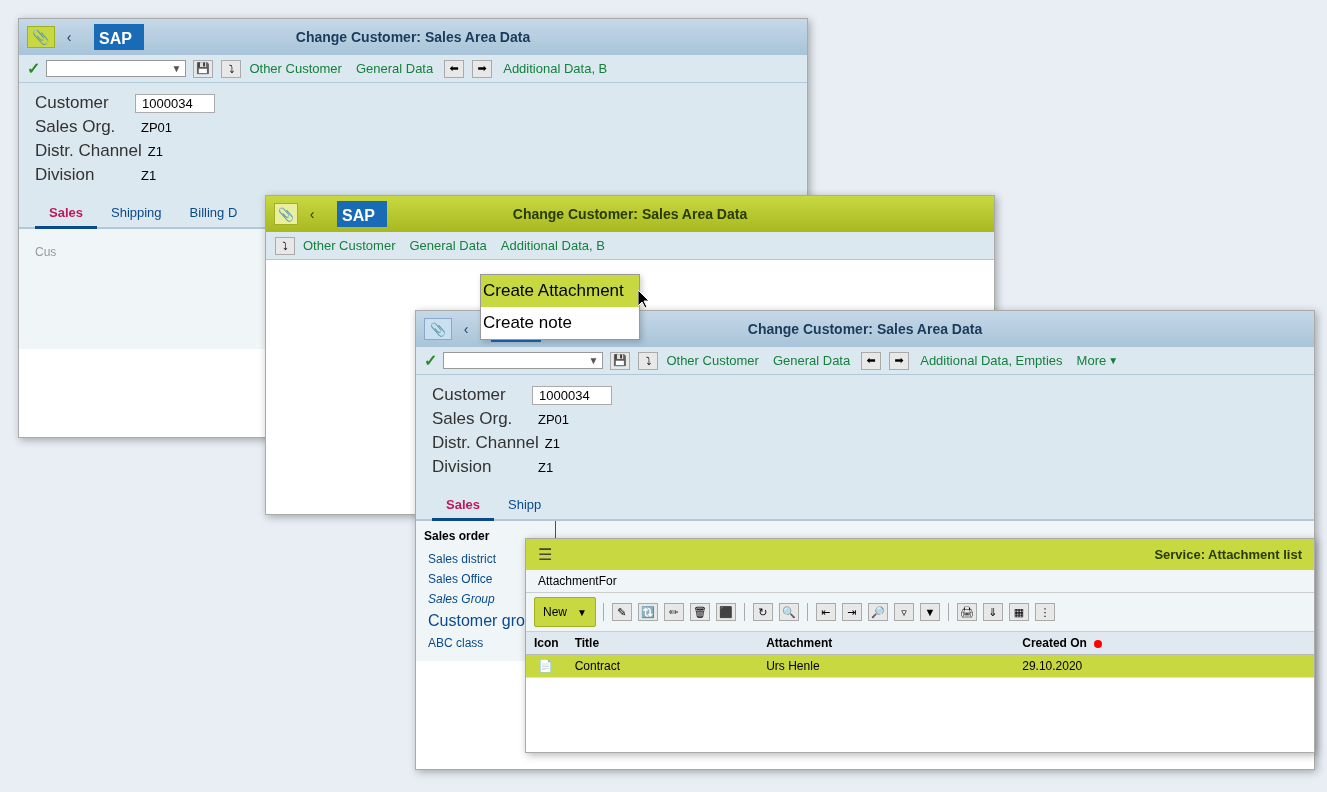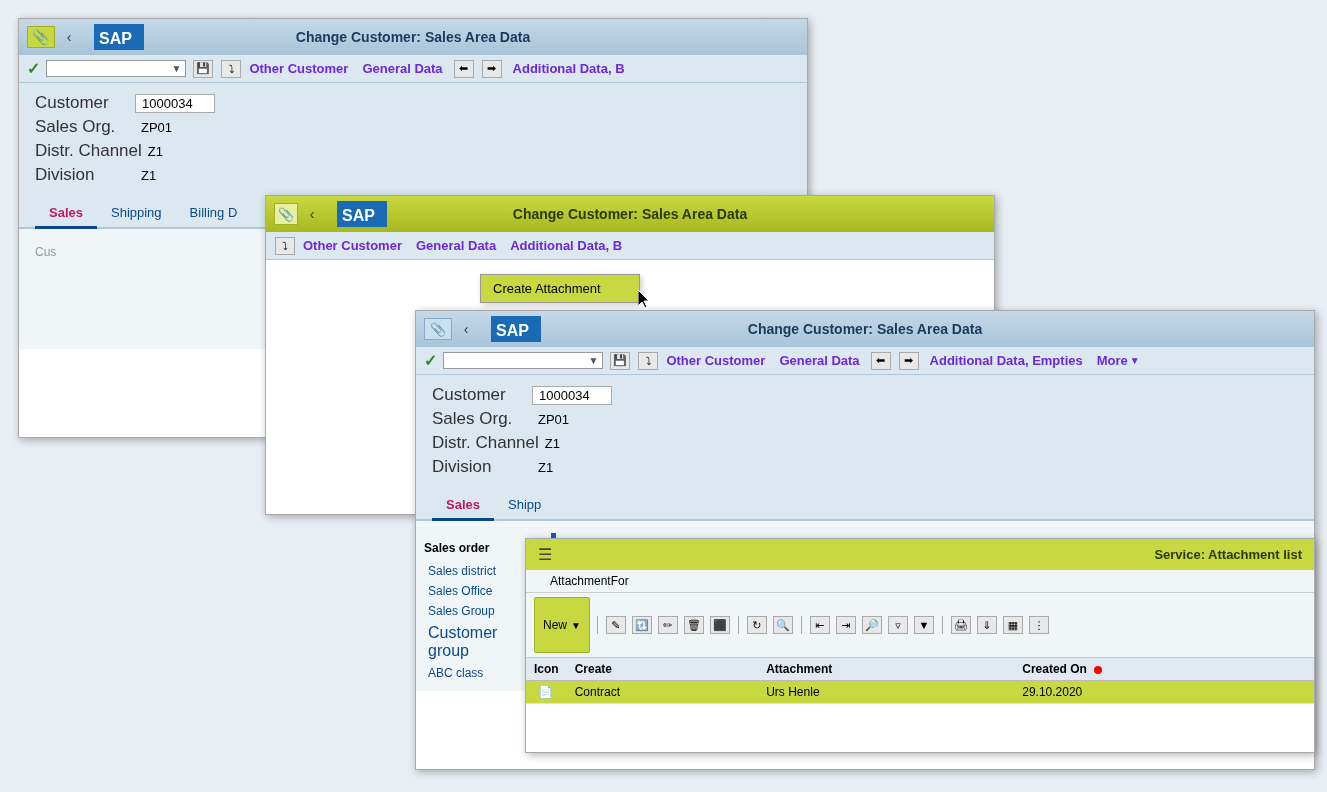--- a/index.html
+++ b/index.html
@@ -93,26 +93,25 @@
       background: #fff;
       display: flex;
       align-items: center;
       gap: 4px;
       min-width: 140px;
     }
 
     .combo-arrow { font-size: 10px; color: #555; }
 
     .toolbar-link {
-      color: #6d28d9;
+      color: #15803d;
       text-decoration: none;
       cursor: pointer;
       font-size: 13px;
       padding: 2px 4px;
-      font-weight: bold;
     }
 
     .form-area {
       background: #dce8f0;
       padding: 10px 16px;
     }
 
     .form-row {
       display: flex;
       align-items: center;
@@ -209,23 +208,23 @@
     .submenu {
       position: absolute;
       background: #fff;
       border: 1px solid #999;
       box-shadow: 2px 2px 6px rgba(0,0,0,0.2);
       z-index: 101;
       min-width: 160px;
     }
 
     .submenu-item {
-      padding: 6px 12px;
-      cursor: pointer;
-      font-size: 13px;
+      padding: 6px 2px;
+      cursor: pointer;
+      font-size: 17px;
     }
 
     .submenu-item:hover, .submenu-item.active {
       background: #c8d840;
     }
 
     
     .attachment-panel {
       position: absolute;
       background: #fff;
@@ -254,22 +253,22 @@
       display: flex;
       align-items: center;
       gap: 4px;
       border-bottom: 1px solid #ccc;
     }
 
     .new-btn {
       background: #e8f0e0;
       display: flex;
       align-items: center;
-      gap: 4px;
-      padding: 20px 8px;
+      gap: 10px;
+      padding: 7px 8px;
       border: 1px solid #888;
       cursor: pointer;
       font-size: 12px;
       border-radius: 2px;
     }
 
     .new-btn-highlight {
       background: #c8d840;
       border: 1px solid #a0b020;
     }
@@ -455,20 +454,23 @@
     </div>
     <span class="toolbar-link">General Data</span>
     <span class="toolbar-link">Additional Data, B</span>
   </div>
 
 
   <div class="submenu" style="position:absolute;top:78px;left:214px;width:160px;">
     <div class="submenu-item active">
       <span>Create Attachment</span>
     </div>
+    <div class="submenu-item">
+      <span>Create note</span>
+    </div>
   </div>
 </div>
 
 <div class="window" id="win3">
   <div class="title-bar">
     <div class="title-bar-left">
       <div style="width:28px;height:22px;background:#c8e0f0;border:1px solid #88aac8;display:flex;align-items:center;justify-content:center;cursor:pointer;">📎</div>
       <div class="nav-arrow">‹</div>
       <div class="sap-logo">
         <svg viewBox="0 0 50 26" xmlns="http://www.w3.org/2000/svg">
@@ -515,39 +517,39 @@
     <div class="form-row">
       <span class="form-label">Division</span>
       <span class="form-value-plain">Z1</span>
     </div>
   </div>
   <div class="tabs-bar">
     <div class="tab active">Sales</div>
     <div class="tab">Shipp</div>
   </div>
   <div style="display:flex;background:#f0f5f8;min-height:120px;">
-    <div style="width:140px;border-right:5px solid #1d4ed8;padding:8px;margin-top:12px;">
+    <div style="width:140px;border-right:1px solid #1d4ed8;padding:8px;">
       <div style="font-weight:bold;font-size:12px;margin-bottom:6px;">Sales order</div>
       <div class="menu-item" style="padding:3px 4px;font-size:12px;color:#0a4a8a;">Sales district</div>
       <div class="menu-item" style="padding:3px 4px;font-size:12px;color:#0a4a8a;">Sales Office</div>
-      <div class="menu-item" style="padding:3px 4px;font-size:12px;color:#0a4a8a;">Sales Group</div>
+      <div class="menu-item" style="padding:3px 4px;font-size:12px;color:#0a4a8a;font-style:italic;">Sales Group</div>
       <div class="menu-item" style="padding:3px 4px;font-size:16px;color:#0a4a8a;">Customer group</div>
       <div class="menu-item" style="padding:3px 4px;font-size:12px;color:#0a4a8a;">ABC class</div>
     </div>
     <div style="flex:1;padding:8px;">
     </div>
   </div>
 </div>
 
 <div class="attachment-panel" id="attach-panel">
   <div class="attachment-title-bar">
     <span class="hamburger">☰</span>
     <span class="attachment-title">Service: Attachment list</span>
   </div>
-  <div style="background:#f0f5f8;padding:4px 24px;border-bottom:1px solid #ccc;font-size:12px;">
+  <div style="background:#f0f5f8;padding:4px 12px;border-bottom:1px solid #ccc;font-size:12px;">
     <span>AttachmentFor</span>
   </div>
   <div class="attachment-toolbar">
     <div class="new-btn new-btn-highlight">
       <span>New</span>
       <span style="font-size:10px;">▼</span>
     </div>
     <div class="sep"></div>
     <div class="icon-box">✎</div>
     <div class="icon-box">🔃</div>
@@ -569,21 +571,21 @@
     <div class="icon-box">▦</div>
     <div class="icon-box">⋮</div>
   </div>
   <table class="att-table">
     <thead>
       <tr>
         <th>
           <span>Icon</span>
         </th>
         <th>
-          <span>Create</span>
+          <span>Title</span>
         </th>
         <th>
           <span>Attachment</span>
         </th>
         <th>
           <span>Created On</span>
           <span class="red-dot" style="margin-left:4px;vertical-align:middle;"></span>
         </th>
       </tr>
     </thead>

